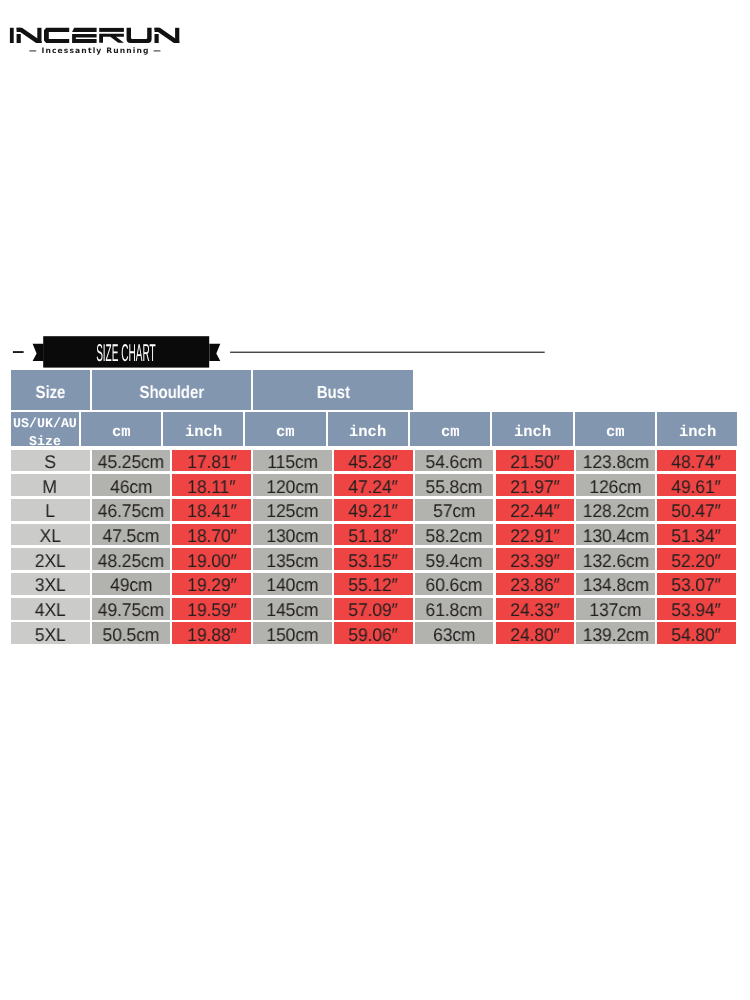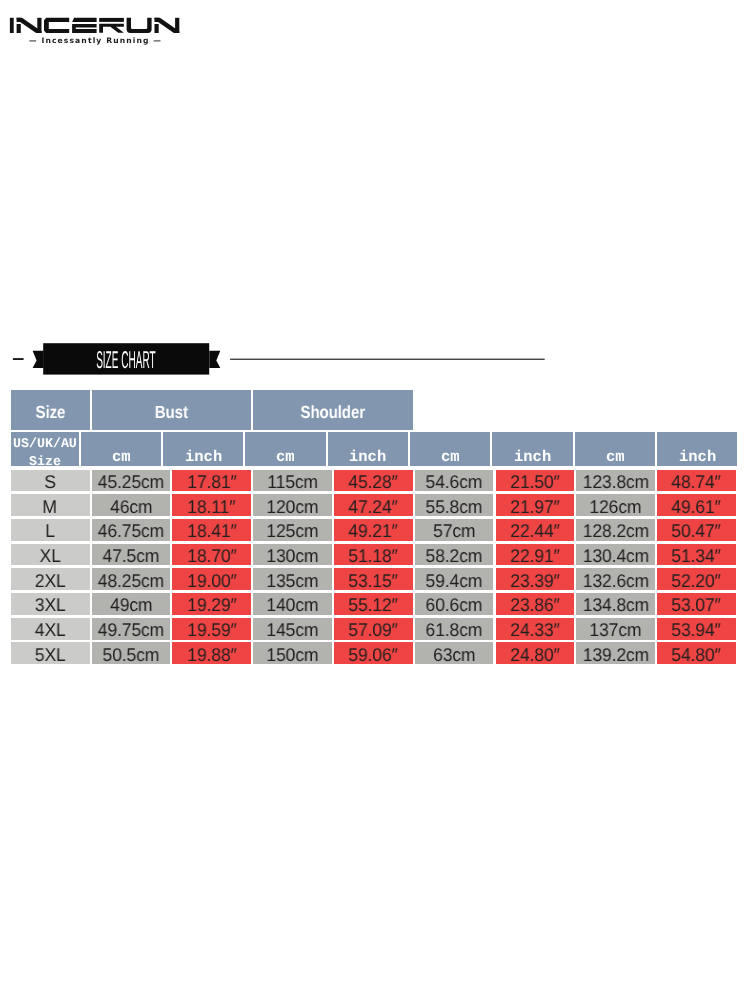--- a/index.html
+++ b/index.html
@@ -7,29 +7,29 @@
   body{
     width:750px;height:1000px;background:#ffffff;
     font-family:"Liberation Sans",sans-serif;
     overflow:hidden;position:relative;
     -webkit-font-smoothing:antialiased;
     text-rendering:geometricPrecision;
     transform:translateZ(0);
   }
 
   
-  #logo-block{position:absolute;left:9px;top:16px;width:174px;height:32px;}
+  #logo-block{position:absolute;left:9px;top:26px;width:174px;height:32px;}
   #logo-block svg{display:block;}
 
   
-  #banner{position:absolute;left:0;top:341px;width:560px;height:36px;}
+  #banner{position:absolute;left:0;top:334px;width:560px;height:36px;}
   #banner svg{display:block;}
 
   
-  #chart{position:absolute;left:10.5px;top:390px;width:726.7px;}
+  #chart{position:absolute;left:10.5px;top:370px;width:726.7px;}
 
   .hdr-row{display:flex;height:40px;gap:2.2px;}
   .hdr-cell{
     background:#8296b0;color:#ffffff;
     display:flex;align-items:center;justify-content:center;
     font-size:17.6px;font-weight:bold;letter-spacing:-.1px;
     padding-top:5px;box-sizing:border-box;
   }
   .hdr-cell > span{display:inline-block;transform:scaleX(.856);transform-origin:center;will-change:transform;}
   .hdr-cell.size{width:79px;}
@@ -39,21 +39,21 @@
   .sub-cell{
     background:#8296b0;color:#ffffff;
     display:flex;align-items:center;justify-content:center;
     text-align:center;
     font-family:"Liberation Mono","DejaVu Sans Mono",monospace;
     font-weight:bold;
   }
   .sub-cell.size{width:79px;font-size:13.3px;}
   .sub-stack{display:flex;flex-direction:column;align-items:center;line-height:17.7px;padding-top:7px;will-change:transform;}
   .sub-stack span{display:block;}
-  .sub-cell.unit{width:93px;font-size:15.5px;padding-top:6px;box-sizing:border-box;align-items:flex-end;}
+  .sub-cell.unit{width:93px;font-size:15.5px;padding-top:6px;box-sizing:border-box;}
   .sub-cell.unit > span{display:inline-block;will-change:transform;}
 
   .data-row{display:flex;height:21.9px;margin-top:2.8px;gap:2.2px;}
   .data-row.first{margin-top:3.5px;}
   .cell{
     display:flex;align-items:center;justify-content:center;
     font-size:18.4px;color:#221f1f;letter-spacing:-.1px;
     padding-top:3px;box-sizing:border-box;
   }
   .cell > span{display:inline-block;transform:scaleX(.95);transform-origin:center;will-change:transform;}
@@ -113,24 +113,24 @@
     </g>
   </svg>
 </div>
 
 <div id="chart">
     <div class="hdr-row">
       <div class="hdr-cell size">
         <span>Size</span>
       </div>
       <div class="hdr-cell grp">
+        <span>Shoulder</span>
+      </div>
+      <div class="hdr-cell grp">
         <span>Bust</span>
-      </div>
-      <div class="hdr-cell grp">
-        <span>Shoulder</span>
       </div>
     </div>
     <div class="sub-row">
       <div class="sub-cell size">
         <div class="sub-stack">
           <span>US/UK/AU</span>
           <span>Size</span>
         </div>
       </div>
       <div class="sub-cell unit">

